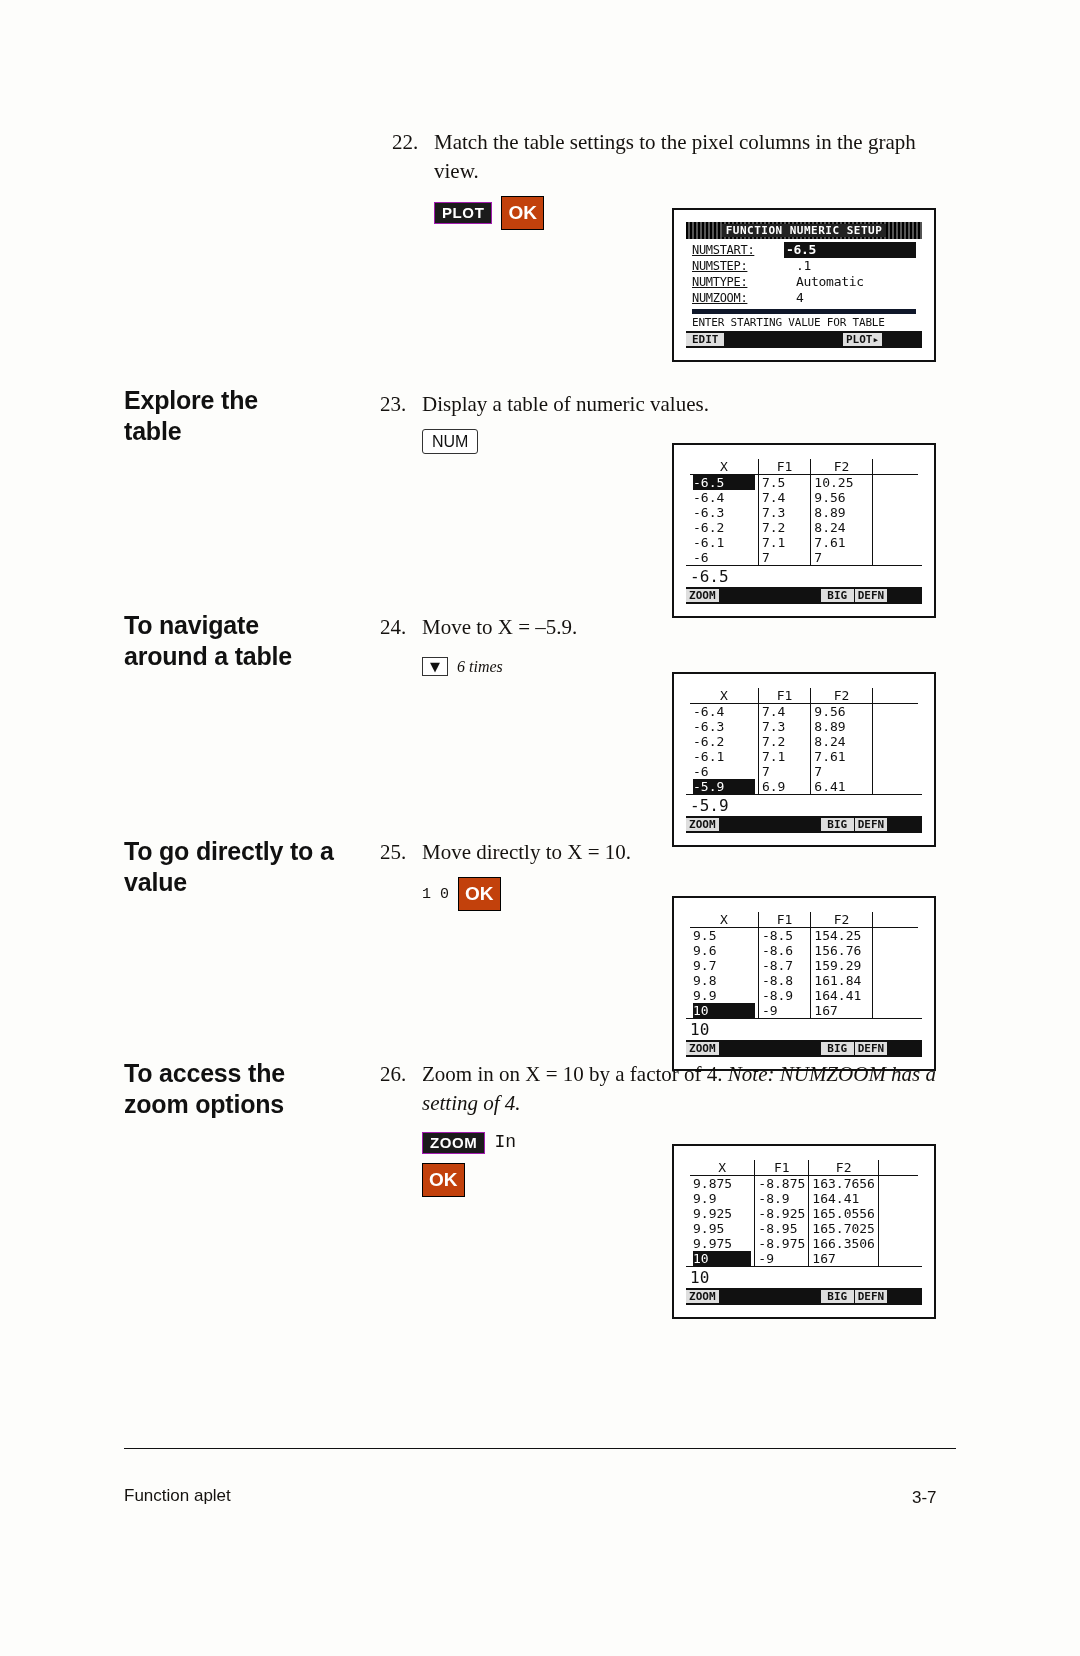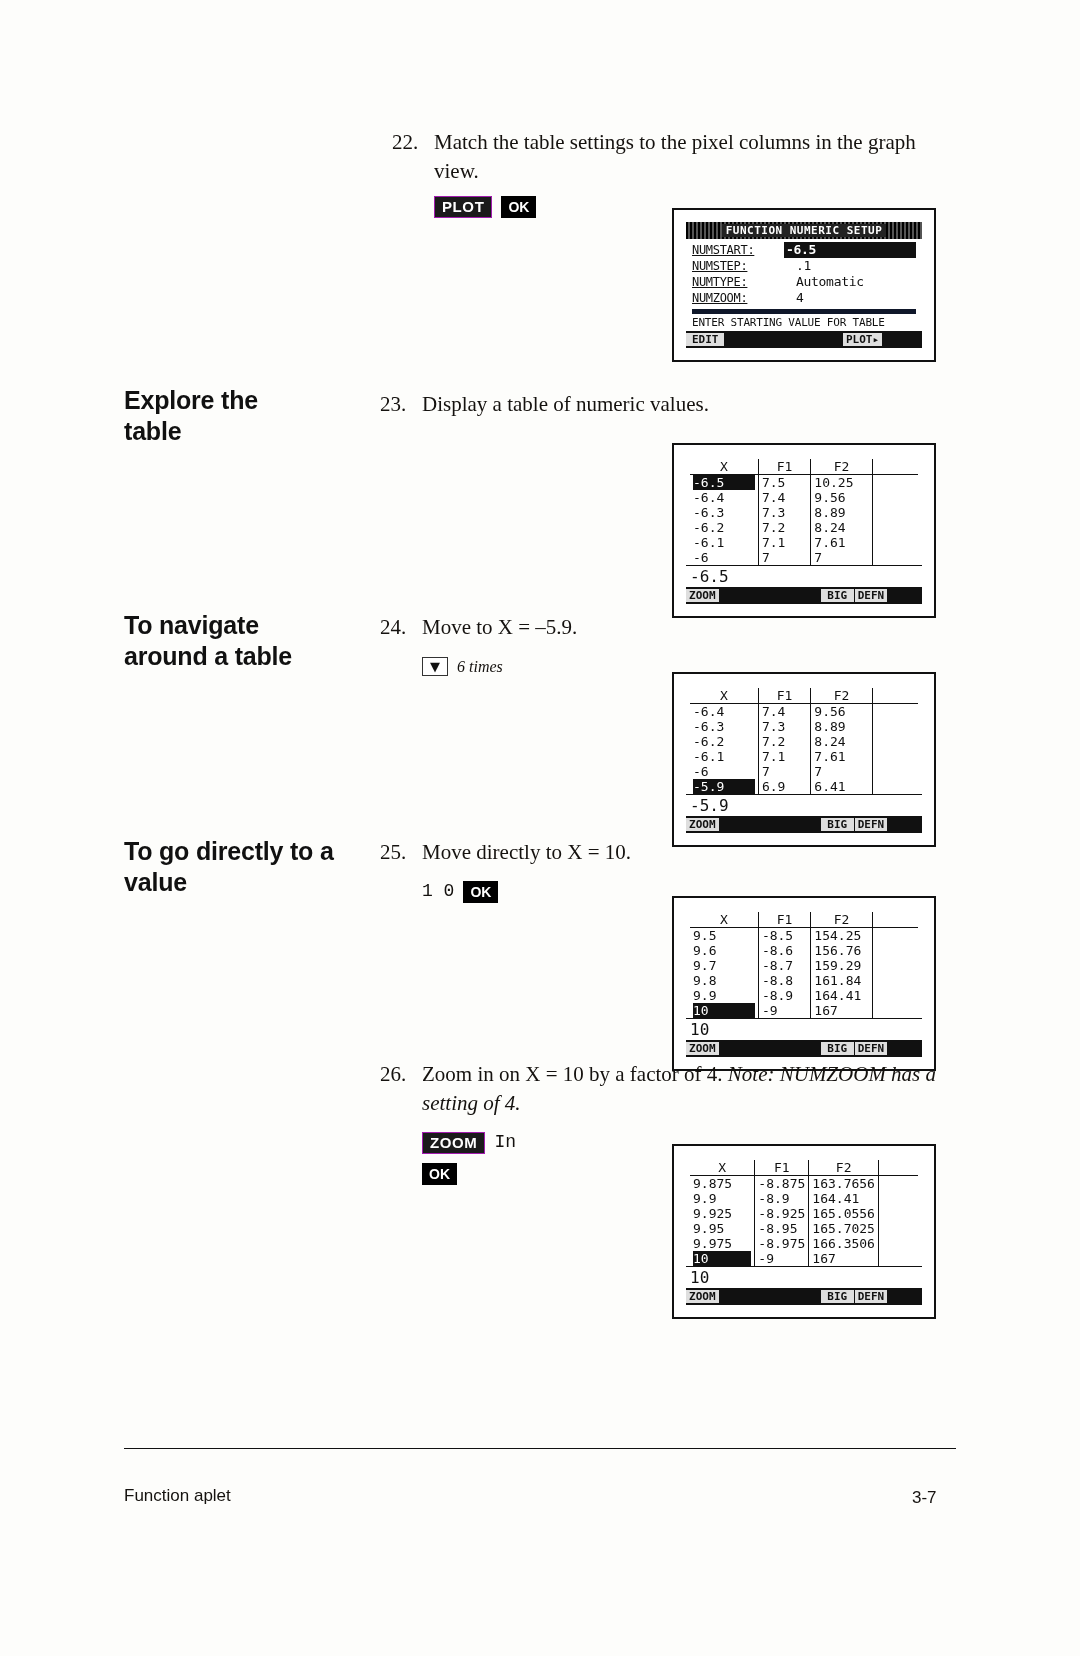--- a/index.html
+++ b/index.html
@@ -39,25 +39,25 @@
     font-family:"Liberation Sans", sans-serif;
     font-weight:bold;
     font-size:15px;
     letter-spacing:0.6px;
     padding:3px 7px 3px 7px;
     line-height:14px;
     border:1px solid #a21caf;
   }
   .key-ok{
     display:inline-block;
-    background:#000000;color:#fff;
+    background:#c2410c;color:#fff;
     font-family:"Liberation Sans", sans-serif;
     font-weight:bold;
-    font-size:14px;
-    padding:3px 6px;
+    font-size:19px;
+    padding:9px 6px;
     line-height:14px;
     border:1px solid #000;
   }
   .key-light{
     display:inline-block;
     background:#fff;color:#111;
     border:1px solid #333;
     border-radius:3px;
     font-family:"Liberation Sans", sans-serif;
     font-size:16px;
@@ -66,21 +66,21 @@
   }
   .key-arrow{
     display:inline-block;
     background:#fff;color:#111;
     border:1px solid #333;
     font-family:"DejaVu Sans", sans-serif;
     font-size:13px;
     padding:1px 7px;
     line-height:15px;
   }
-  .mono{font-family:"Liberation Mono", monospace;font-size:18px;}
+  .mono{font-family:"Liberation Mono", monospace;font-size:15px;}
 
   
   .calc{
     position:absolute;
     width:270px;
     background:#fff;
     border:2px solid #111;
     box-sizing:border-box;
     font-family:"DejaVu Sans Mono", monospace;
     color:#111;
@@ -192,20 +192,23 @@
   </div>
 
   <div class="sec-head" style="position:absolute;left:124px;top:385px;width:250px;">
     <div>Explore the</div>
     <div>table</div>
   </div>
 
   <div class="step" style="position:absolute;left:380px;top:390px;width:400px;">
     <span class="num">23.</span>
     <span class="txt">Display a table of numeric values.</span>
+    <div class="keyrow" style="margin-left:42px;">
+      <span class="key-light">NUM</span>
+    </div>
   </div>
 
   <div class="calc" style="left:672px;top:443px;width:264px;">
     <div class="body" style="padding:2px 4px 0 4px;">
       <table class="tbl">
         <colgroup>
             <col class="c1">
             <col class="c2">
             <col class="c3">
             <col class="c4">
@@ -429,20 +432,24 @@
       <div class="sk filled">ZOOM</div>
       <div class="sk"></div>
       <div class="sk"></div>
       <div class="sk"></div>
       <div class="sk filled">BIG</div>
       <div class="sk filled">DEFN</div>
       <div class="sk"></div>
     </div>
   </div>
 
+  <div class="sec-head" style="position:absolute;left:124px;top:1058px;width:270px;">
+    <div>To access the</div>
+    <div>zoom options</div>
+  </div>
 
   <div class="step" style="position:absolute;left:380px;top:1060px;width:575px;">
     <span class="num">26.</span>
     <span class="txt">
       <span>Zoom in on X = 10 by a factor of 4. </span><span class="ital">Note:</span><span class="ital"> NUMZOOM has a setting of 4.</span>
     </span>
     <div class="keyrow" style="margin-left:42px;">
       <span class="key-dark">ZOOM</span>
       <span class="mono" style="font-size:18px;">In</span>
     </div>

